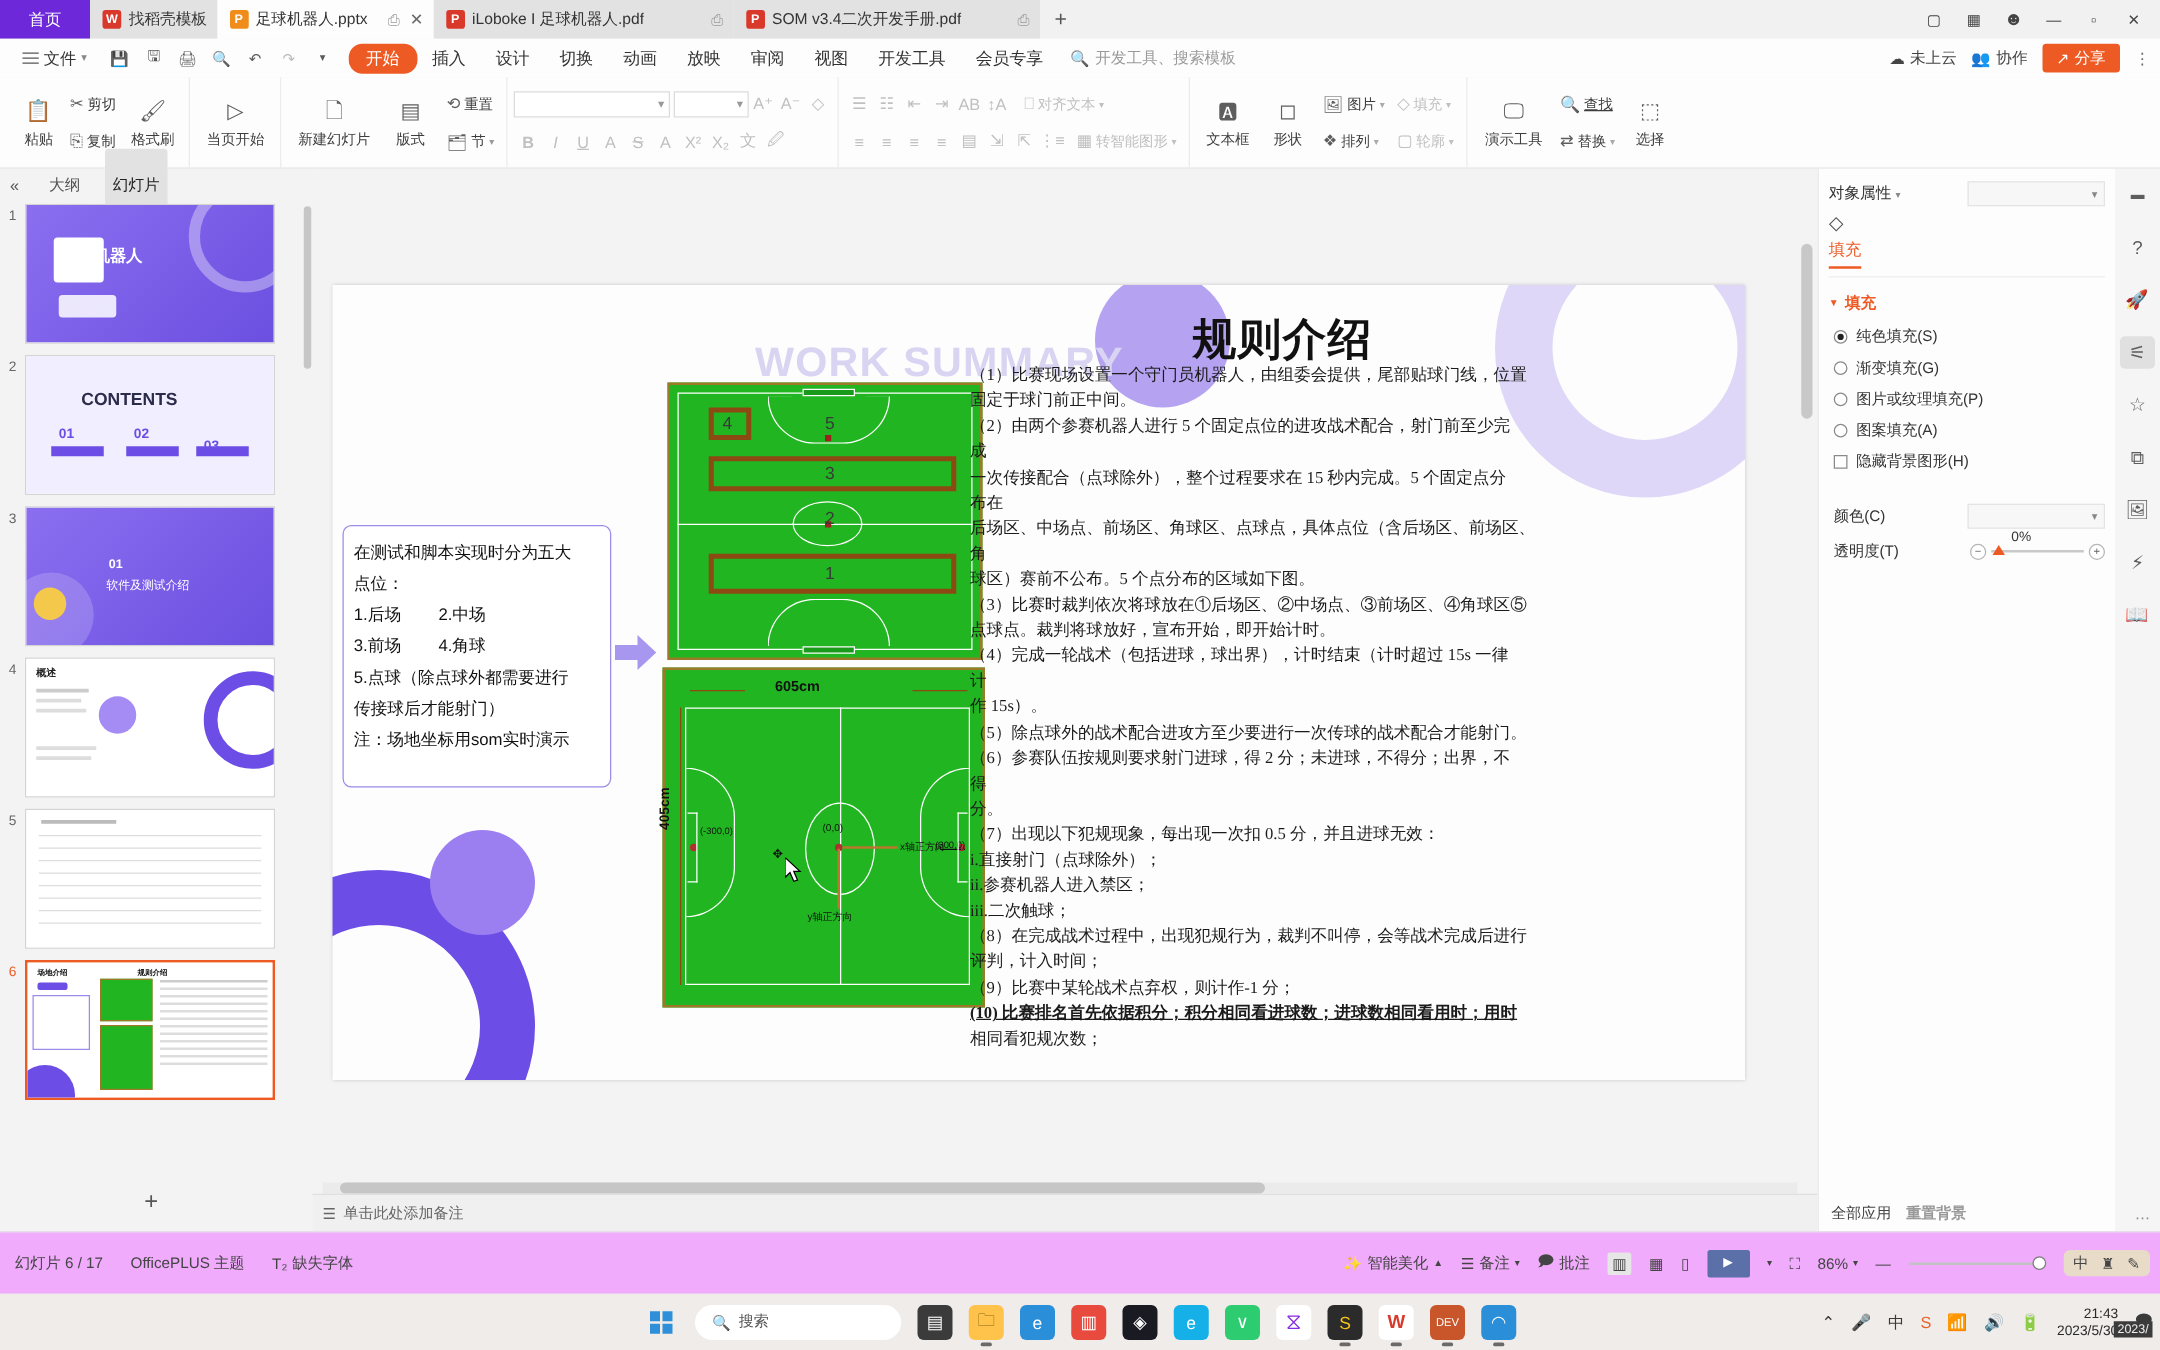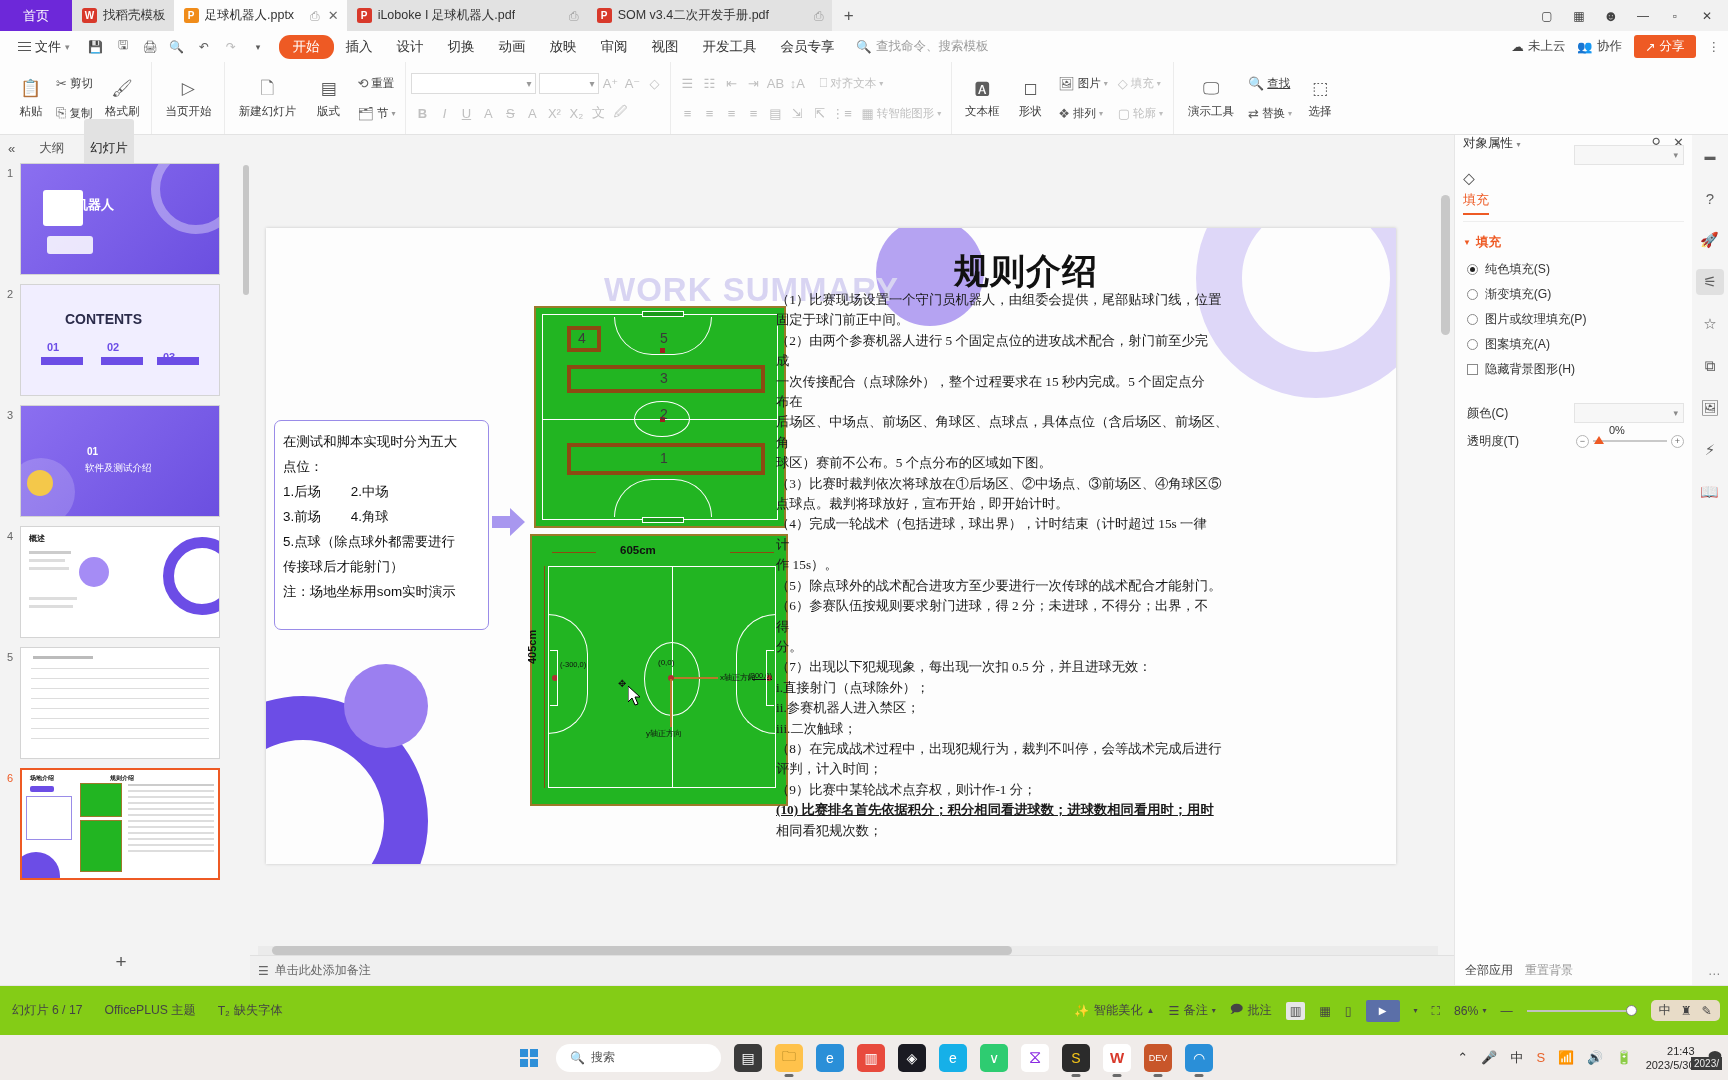--- a/index.html
+++ b/index.html
@@ -98,21 +98,21 @@
   .fldlabel { position:absolute; color:#1a1a1a; font-size:12px; }
 
   .ed-hscroll { position:absolute; left:8px; right:16px; bottom:30px; height:9px; background:#ebebeb; }
   .ed-hscroll i { position:absolute; left:14px; top:0; width:740px; height:9px; background:#c6c6c6; border-radius:5px; }
   .ed-vscroll { position:absolute; right:4px; top:60px; bottom:52px; width:9px; background:transparent; }
   .ed-vscroll i { position:absolute; left:0; top:0; width:9px; height:140px; background:#c8c8c8; border-radius:5px; }
   .notes { position:absolute; left:0; right:0; bottom:0; height:30px; background:#f0f0f0; border-top:1px solid #e0e0e0; display:flex; align-items:center; padding-left:8px; gap:6px; font-size:12px; color:#666; }
 
   
   .rightpanel { position:absolute; right:36px; top:135px; width:238px; bottom:95px; background:#fdfdfd; border-left:1px solid #e6e6e6; }
-  .rp-head { display:flex; align-items:flex-start; justify-content:space-between; height:28px; padding:0 8px; }
+  .rp-head { display:flex; align-items:flex-end; justify-content:space-between; height:28px; padding:0 8px; }
   .rp-title { font-size:12.5px; color:#333; }
   .rp-actions { display:flex; gap:12px; color:#555; font-size:13px; }
   .rp-shapeico { padding:6px 0 0 8px; font-size:17px; color:#555; }
   .rp-tab { margin:2px 0 0 8px; display:inline-block; font-size:13px; color:#ee5a24; border-bottom:2px solid #ee5a24; padding-bottom:4px; }
   .rp-div { margin:6px 8px 0 8px; border-top:1px solid #eee; }
   .rp-sect { display:flex; align-items:center; gap:5px; padding:12px 8px 6px 8px; }
   .rp-caret { color:#ee5a24; font-size:8px; }
   .rp-sect-t { color:#ee5a24; font-size:12.5px; font-weight:bold; }
   .rp-combo { position:absolute; right:8px; width:110px; height:20px; background:#f7f7f7; border:1px solid #e4e4e4; display:flex; align-items:center; justify-content:flex-end; padding-right:5px; font-size:9px; color:#888; }
   .rp-radio { display:flex; align-items:center; gap:7px; padding:4px 8px 4px 12px; font-size:12.2px; color:#333; }
@@ -127,21 +127,21 @@
   .sl-val { position:absolute; left:16px; top:-16px; font-size:11px; color:#333; }
   .rp-bottom { position:absolute; left:0; right:0; bottom:0; height:30px; display:flex; align-items:center; gap:12px; padding-left:10px; font-size:12px; color:#444; }
 
   
   .rail { position:absolute; right:0; top:135px; width:36px; bottom:95px; background:#f5f5f5; display:flex; flex-direction:column; align-items:center; padding-top:8px; gap:16px; }
   .rail .ri { width:28px; height:26px; display:flex; align-items:center; justify-content:center; font-size:15px; color:#5d5d5d; border-radius:4px; }
   .rail .ri.active { background:#e0e0e0; }
   .rail-dots { position:absolute; bottom:4px; right:8px; color:#888; font-size:12px; }
 
   
-  .statusbar { position:absolute; left:0; right:0; bottom:45px; height:50px; background:#84cc16; border-top:1px solid #e6e6e6; display:flex; align-items:center; padding-left:12px; font-size:12.2px; color:#444; gap:22px; }
+  .statusbar { position:absolute; left:0; right:0; bottom:45px; height:50px; background:#f0abfc; border-top:1px solid #e6e6e6; display:flex; align-items:center; padding-left:12px; font-size:12.2px; color:#444; gap:22px; }
   .sb-right { position:absolute; right:8px; display:flex; align-items:center; gap:14px; }
   .sb-item { display:flex; align-items:center; gap:4px; }
   .playbtn { width:34px; height:22px; background:#5b6fa8; color:#fff; display:flex; align-items:center; justify-content:center; border-radius:2px; font-size:10px; }
   .zoom-track { width:110px; height:2px; background:#c2c2c2; position:relative; }
   .zoom-thumb { position:absolute; right:0; top:-5px; width:11px; height:11px; border:1.4px solid #7d7d7d; border-radius:50%; background:#fff; }
   .ime-pill { background:#e8dcc8; border-radius:5px; padding:2px 8px; display:flex; gap:10px; align-items:center; }
 
   
   .taskbar { position:absolute; left:0; right:0; bottom:0; height:45px; background:#f0ecea; display:flex; align-items:center; justify-content:center; gap:13px; }
   .tb-search { width:165px; height:28px; background:#fff; border-radius:14px; display:flex; align-items:center; gap:6px; padding-left:14px; font-size:12px; color:#555; }
@@ -231,21 +231,21 @@
       <div class="menu-item"><span>切换</span></div>
       <div class="menu-item"><span>动画</span></div>
       <div class="menu-item"><span>放映</span></div>
       <div class="menu-item"><span>审阅</span></div>
       <div class="menu-item"><span>视图</span></div>
       <div class="menu-item"><span>开发工具</span></div>
       <div class="menu-item"><span>会员专享</span></div>
     </div>
     <div class="searchbox">
       <span>🔍</span>
-      <span>查找命令、搜索模板</span>
+      <span>开发工具、搜索模板</span>
     </div>
   </div>
   <div class="menubar-right">
     <div class="sb-item">
         <span>☁</span>
         <span>未上云</span>
       </div>
     <div class="sb-item">
         <span>👥</span>
         <span>协作</span>
@@ -744,21 +744,21 @@
         <span class="sl-track">
           <span class="sl-val">0%</span>
           <span class="sl-thumb"></span>
         </span>
         <span class="sl-btn">+</span>
       </div>
     </div>
 
     <div class="rp-bottom">
       <span style="color:#444;"><span>全部应用</span></span>
-      <span style="color:#999;"><span>重置背景</span></span>
+      <span style="color:#999;font-weight:bold;"><span>重置背景</span></span>
     </div>
   </div>
 
   <div class="rail">
     <div class="ri" style="font-size:11px;">▬</div>
     <div class="ri">?</div>
     <div class="ri">🚀</div>
     <div class="ri active">⚟</div>
     <div class="ri">☆</div>
     <div class="ri">⧉</div>

